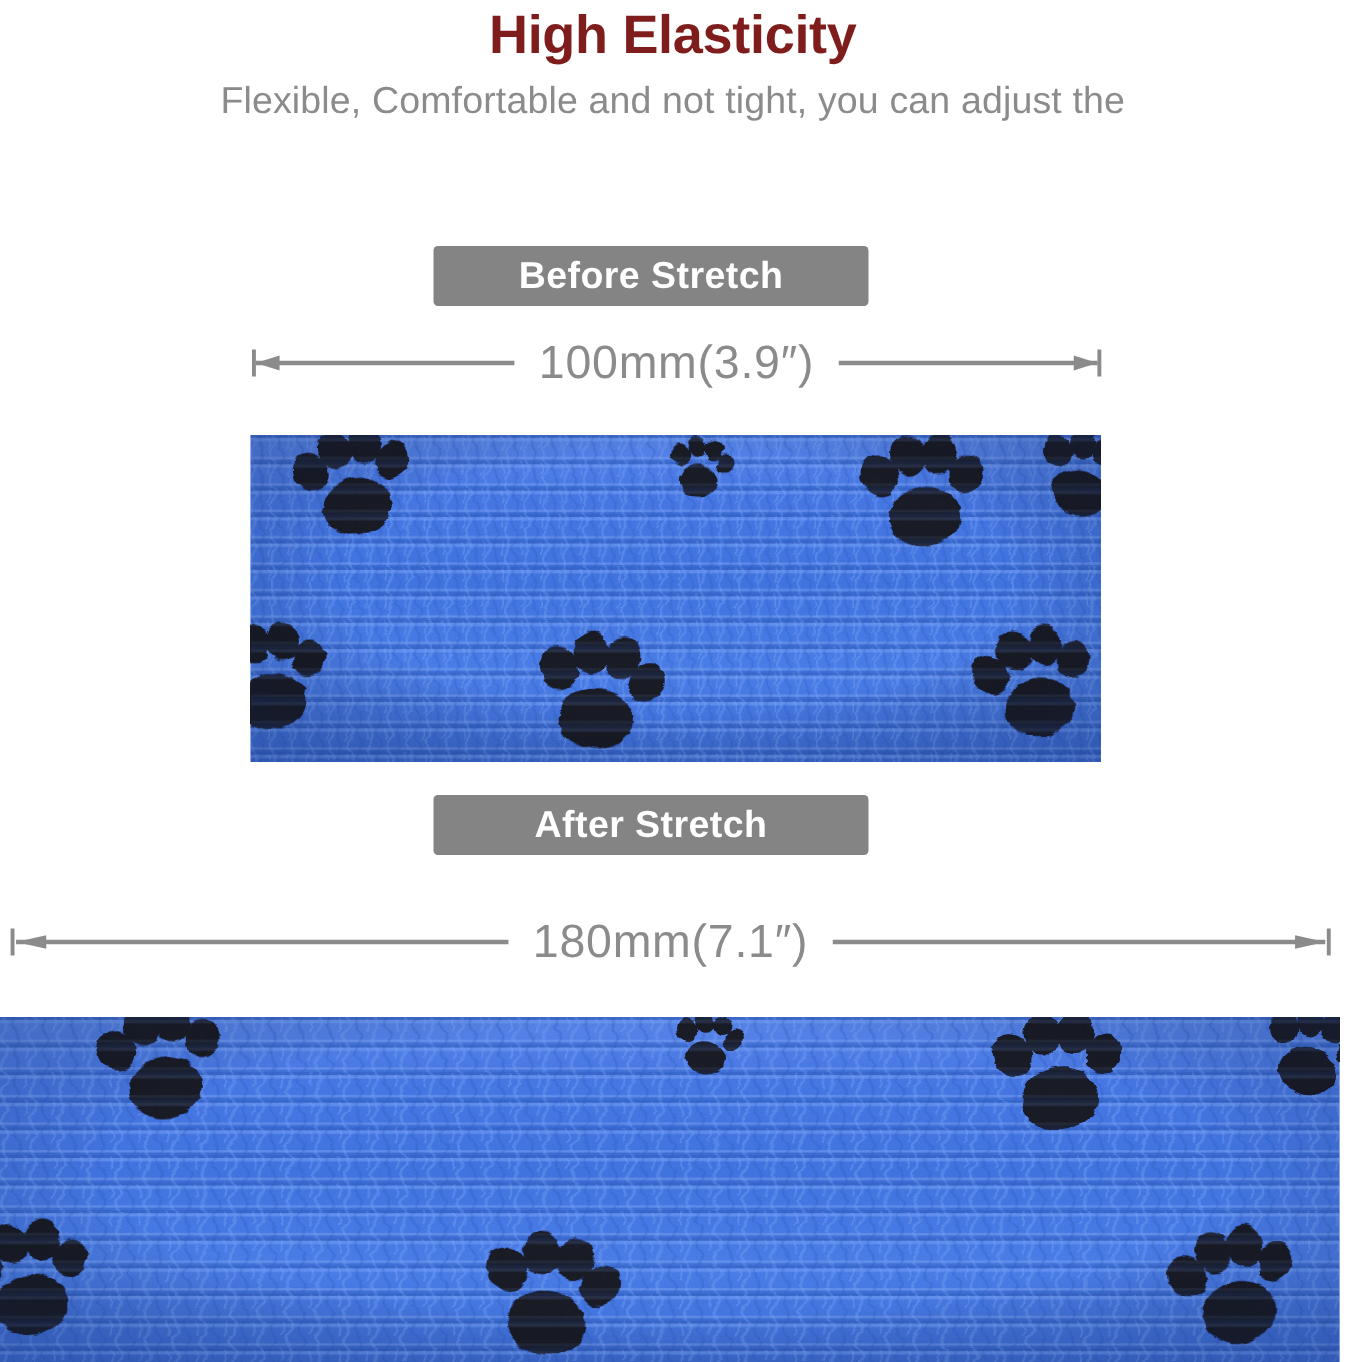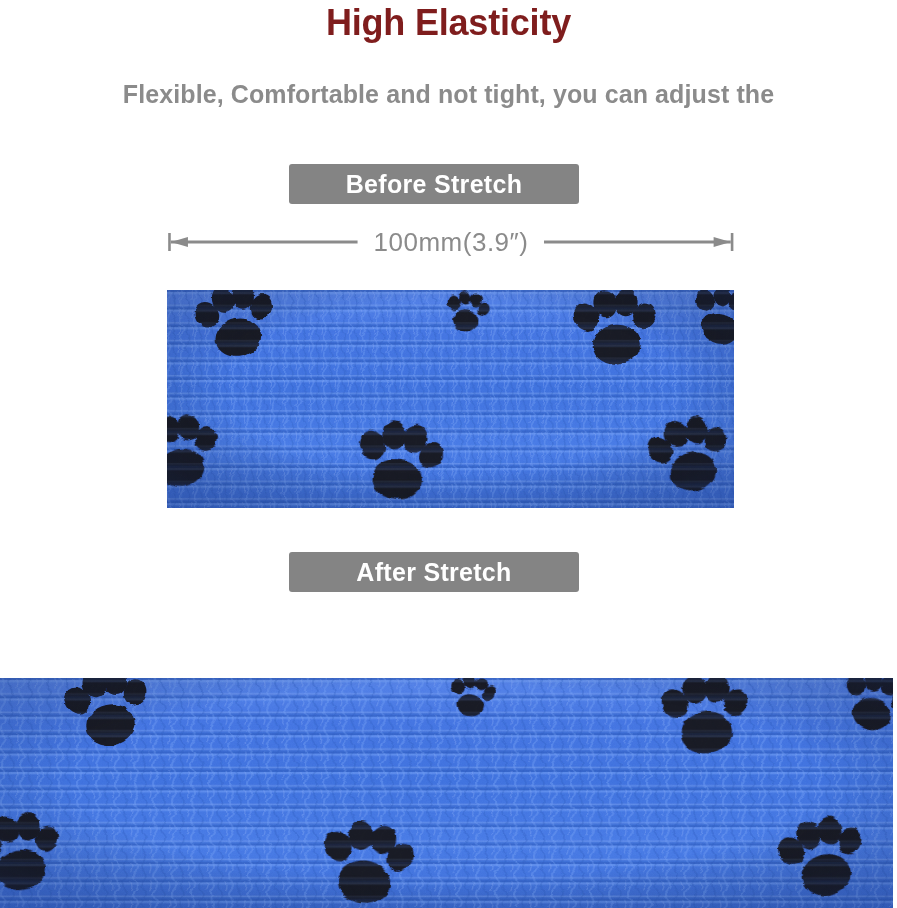--- a/index.html
+++ b/index.html
@@ -30,26 +30,26 @@
     text-align: center;
     font-size: 36px;
     font-weight: bold;
     color: #7f1d1d;
     letter-spacing: -0.2px;
     line-height: 42px;
   }
 
   .subtitle {
     position: absolute;
-    top: 73px;
+    top: 46px;
     left: 0;
     width: 897px;
     text-align: center;
     font-size: 25px;
-    font-weight: 700;
+    font-weight: 400;
     color: #8b8b8b;
     line-height: 42px;
     letter-spacing: 0.1px;
   }
   .subtitle .ln { display: block; }
 
   
   .badge {
     position: absolute;
     left: 289px;
@@ -59,42 +59,42 @@
     border-radius: 3px;
     color: #ffffff;
     font-size: 25px;
     font-weight: bold;
     text-align: center;
     line-height: 40px;
     letter-spacing: 0.3px;
     box-sizing: border-box;
   }
   .badge-before { top: 164px; }
-  .badge-after  { top: 552px; }
+  .badge-after  { top: 530px; }
 
   
   .dim-row {
     position: absolute;
     display: flex;
     align-items: center;
     justify-content: center;
     height: 44px;
   }
   .dim-before { top: 220px; left: 167px; width: 568px; }
   .dim-after  { top: 606px; left: 4px;  width: 886px; }
 
   .dim-line {
     flex: 1 1 auto;
     height: 20px;
     display: block;
   }
   .dim-label {
     flex: 0 0 auto;
     padding: 0 16px;
-    font-size: 26px;
+    font-size: 31px;
     color: #8b8b8b;
     white-space: nowrap;
     line-height: 30px;
     letter-spacing: 0.5px;
   }
 
   
   .swatch {
     position: absolute;
     overflow: hidden;
@@ -209,20 +209,35 @@
       </g>
 
       <rect x="0" y="0" width="567" height="218" fill="url(#ribsA)" opacity="0.30"></rect>
       <rect x="0" y="0" width="567" height="218" fill="url(#vigA)"></rect>
       <rect x="0" y="0" width="567" height="218" filter="url(#grainA)" opacity="0.12" style="mix-blend-mode:overlay"></rect>
     </svg>
   </div>
 
   <div class="badge badge-after">After Stretch</div>
 
+  <div class="dim-row dim-after">
+    <svg class="dim-line" viewBox="0 0 100 20" preserveAspectRatio="none">
+      <line x1="1.3" y1="1" x2="1.3" y2="19" stroke="#8b8b8b" stroke-width="2.6" vector-effect="non-scaling-stroke"></line>
+      <line x1="2" y1="10" x2="100" y2="10" stroke="#8b8b8b" stroke-width="3" vector-effect="non-scaling-stroke"></line>
+      <path d="M 2 10 L 8 5.5 L 8 14.5 Z" fill="#8b8b8b"></path>
+    </svg>
+
+    <span class="dim-label">180mm(7.1″)</span>
+
+    <svg class="dim-line" viewBox="0 0 100 20" preserveAspectRatio="none">
+      <line x1="98.7" y1="1" x2="98.7" y2="19" stroke="#8b8b8b" stroke-width="2.6" vector-effect="non-scaling-stroke"></line>
+      <line x1="0" y1="10" x2="98" y2="10" stroke="#8b8b8b" stroke-width="3" vector-effect="non-scaling-stroke"></line>
+      <path d="M 98 10 L 92 5.5 L 92 14.5 Z" fill="#8b8b8b"></path>
+    </svg>
+  </div>
 
   <div class="swatch swatch-after">
     <svg viewBox="0 0 893 230" preserveAspectRatio="none">
       <defs>
         <linearGradient id="blueBaseB" x1="0" y1="0" x2="0" y2="1">
           <stop offset="0%" stop-color="#5581e8"></stop>
           <stop offset="18%" stop-color="#4473e2"></stop>
           <stop offset="45%" stop-color="#3f70de"></stop>
           <stop offset="72%" stop-color="#4879e6"></stop>
           <stop offset="100%" stop-color="#3c6bd6"></stop>

